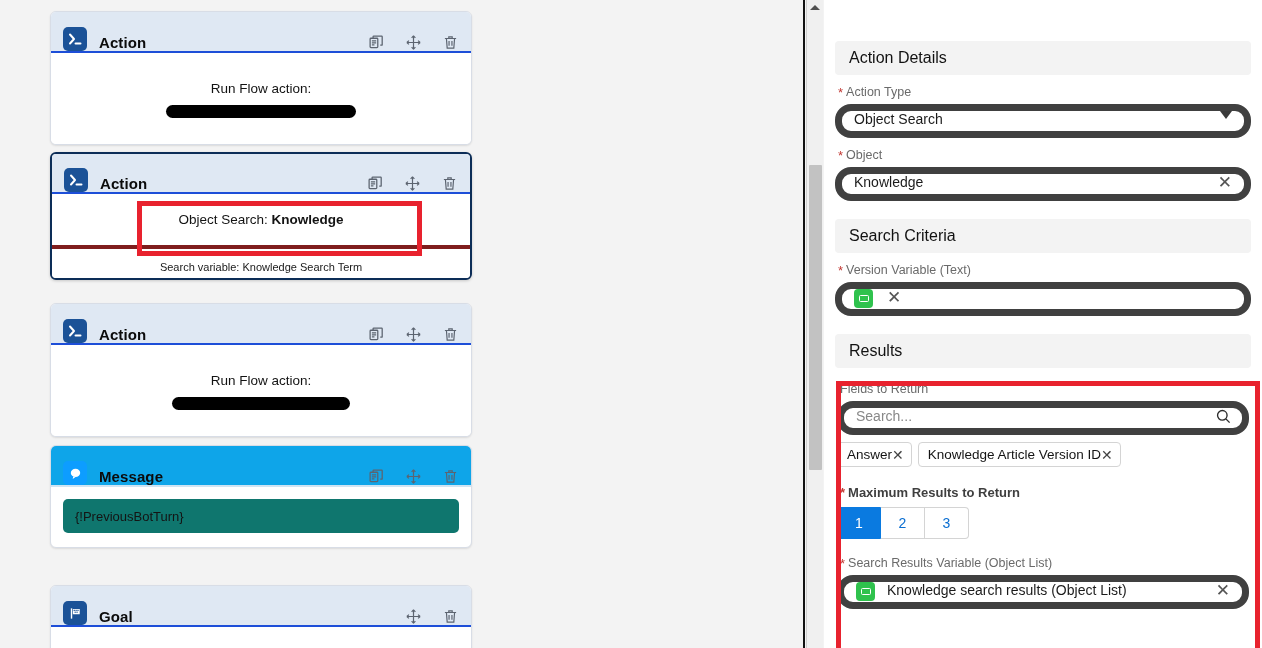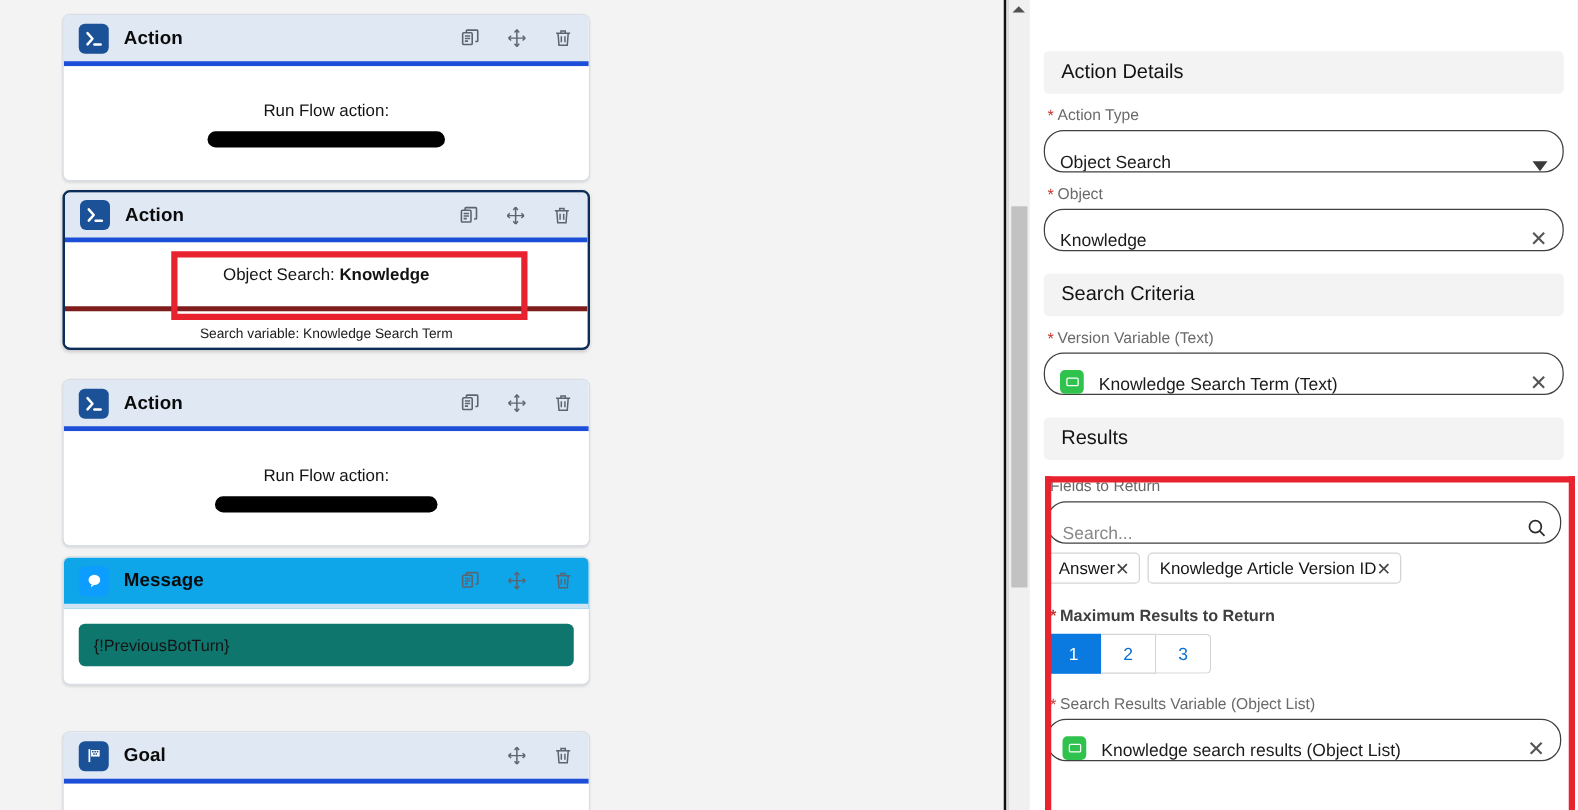--- a/index.html
+++ b/index.html
@@ -25,24 +25,24 @@
     border: 1px solid #d8dde6;
     border-radius: 6px;
     box-shadow: 0 1px 2px rgba(0,0,0,.10);
     overflow: hidden;
   }
   .card.selected {
     border: 2px solid #0c2d57;
     box-shadow: 0 1px 3px rgba(0,0,0,.18);
   }
   .card-head {
-    display: flex; align-items: center;
+    display: flex; align-items: flex-end;
     height: 41px;
     background: #dfe8f3;
-    border-bottom: 4px solid #1d4ed8;
+    border-bottom: 2px solid #1d4ed8;
     padding: 0 12px;
   }
   .card.selected .card-head { height: 40px; }
   .node-icon {
     width: 24px; height: 24px; border-radius: 5px;
     display: flex; align-items: center; justify-content: center;
     flex: 0 0 auto;
   }
   .node-icon.action { background: #1b5297; }
   .node-icon.message { background: #0d9dff; }
@@ -138,24 +138,24 @@
   .fld-label {
     font-size: 12.5px; color: #6a6a6a;
     margin: 10px 0 5px 3px;
     display: flex; align-items: center; gap: 3px;
   }
   .req { color: #c23934; font-size: 13px; line-height: 1; }
   .fld-label.strong { color: #3f3f3f; font-weight: bold; font-size: 13px; }
 
   .input-box {
     height: 34px;
-    border: 1px solid #404040;
+    border: 7px solid #404040;
     border-radius: 16px;
     background: #fff;
-    display: flex; align-items: flex-end;
+    display: flex; align-items: flex-start;
     padding: 0 10px 0 12px;
     font-size: 14px; color: #1b1b1b;
   }
   .input-box .val { flex: 1 1 auto; overflow: hidden; white-space: nowrap; }
   .input-box .val.ph { color: #888; }
   .caret-down {
     width: 0; height: 0;
     border-left: 6px solid transparent;
     border-right: 6px solid transparent;
     border-top: 8px solid #3a3a3a;
@@ -436,21 +436,20 @@
     <div class="sec-header" style="margin-top:18px;">Search Criteria</div>
 
     <div class="fld-label">
       <span class="req">*</span>
       <span>Version Variable (Text)</span>
     </div>
     <div class="input-box">
       <span class="var-icon">
           <span></span>
         </span>
-      <span class="val">Knowledge Search Term (Text)</span>
       <span class="x-btn">✕</span>
     </div>
 
     <div class="sec-header" style="margin-top:18px;">Results</div>
 
     <div style="padding:0 2px;">
       <div class="fld-label" style="margin-top:14px;">Fields to Return</div>
       <div class="input-box">
         <span class="val ph">Search...</span>
         <span class="search-glyph">

